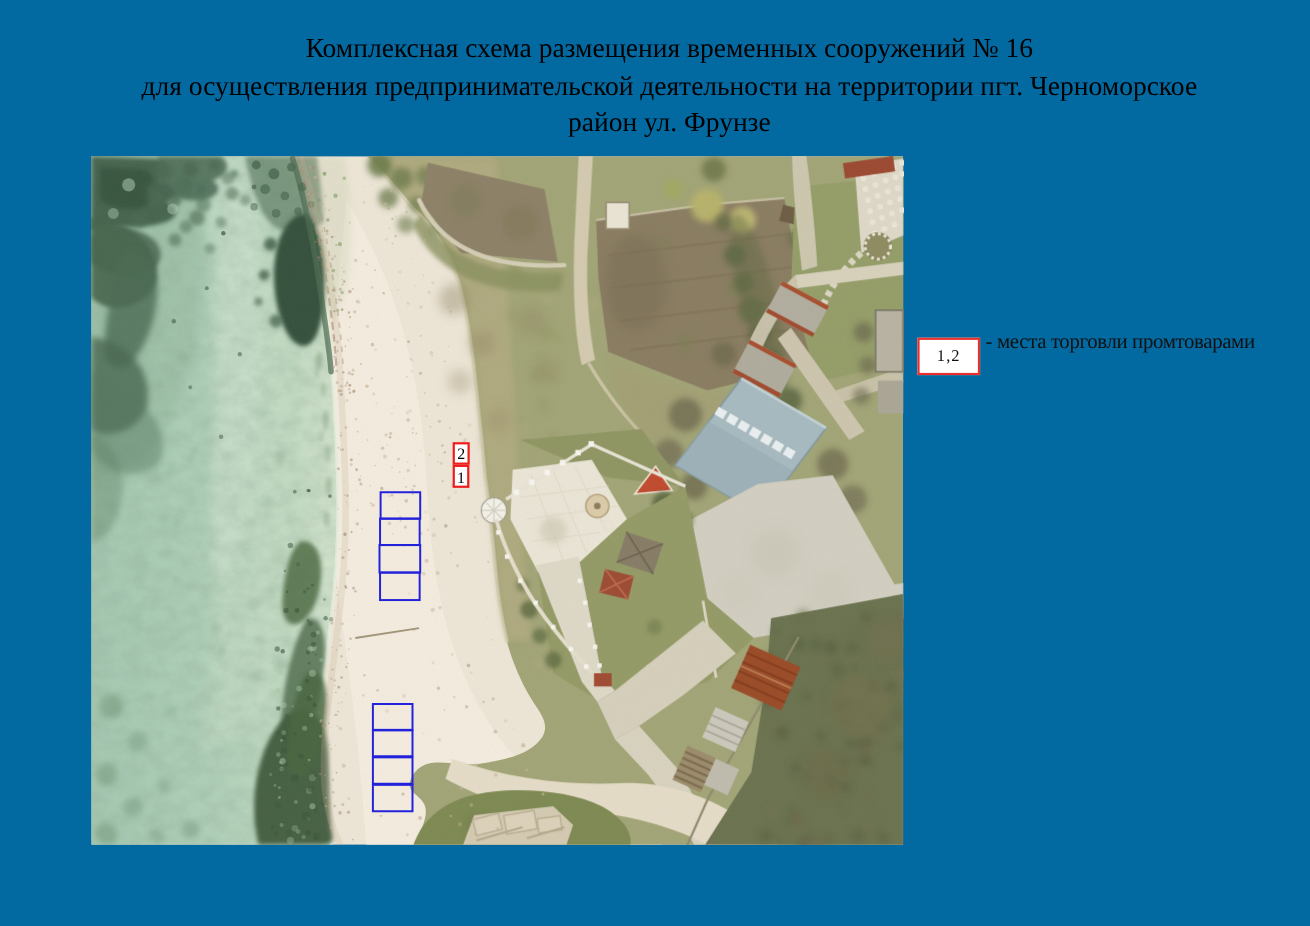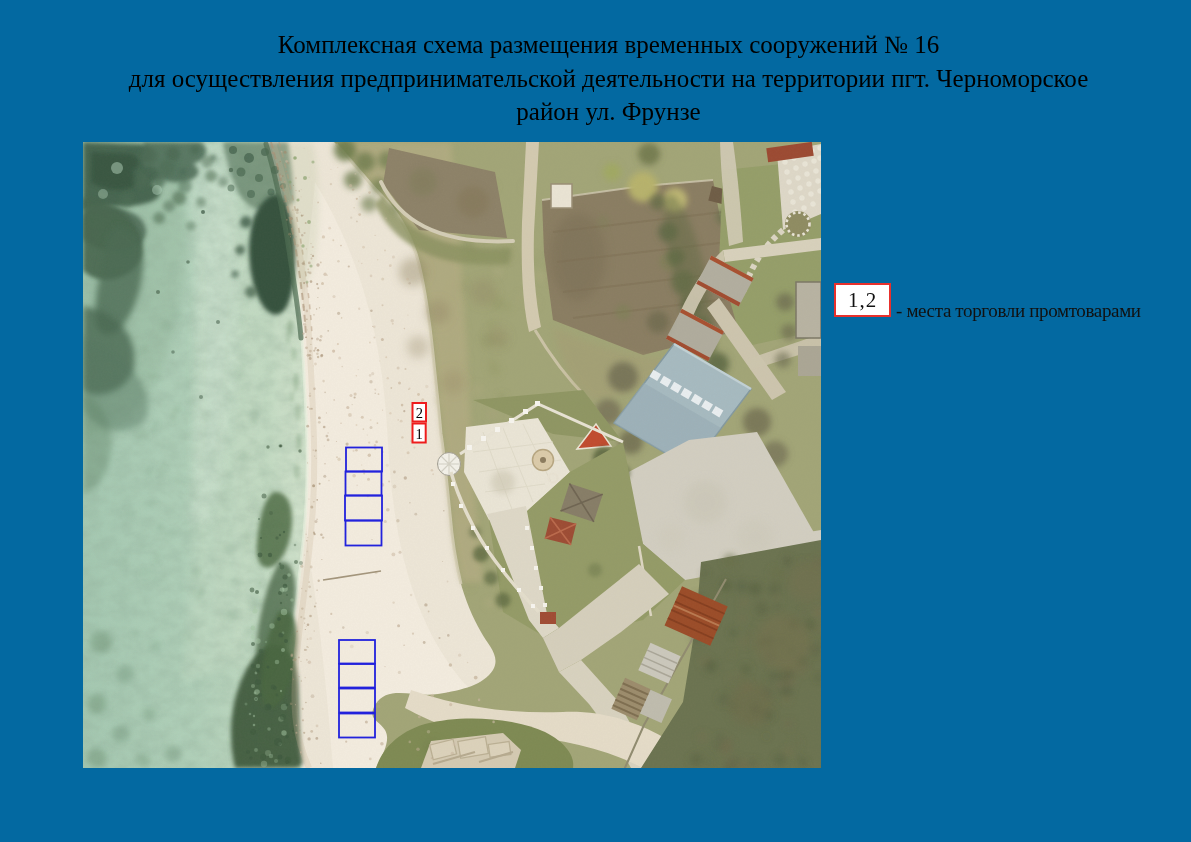--- a/index.html
+++ b/index.html
@@ -1,18 +1,18 @@
 <!DOCTYPE html>
 <html lang="ru"><head><meta charset="utf-8">
 <style>
 html,body{margin:0;padding:0;background:#ffffff;}
 .page{position:relative;width:1191px;height:842px;overflow:hidden;background:#0369a1;font-family:"Liberation Serif",serif;padding-left:33px;}
 .title{position:absolute;left:13px;top:28px;width:1191px;text-align:center;font-size:25px;line-height:33.5px;color:#000;}
 .photo{position:absolute;left:83px;top:142px;width:738px;height:626px;}
-.legendbox{position:absolute;left:834px;top:283px;width:53px;height:30px;border:2px solid #e8302c;background:#fff;text-align:center;font-size:21px;line-height:30px;letter-spacing:1px;color:#111;}
+.legendbox{position:absolute;left:834px;top:307px;width:53px;height:30px;border:2px solid #e8302c;background:#fff;text-align:center;font-size:15px;line-height:30px;letter-spacing:1px;color:#111;}
 .legendtext{position:absolute;left:896px;top:300px;font-size:19px;letter-spacing:-0.35px;color:#111;}
 .credit{position:absolute;left:845px;top:697px;width:291px;height:58px;border:2px solid #181818;background:#fff;padding:8px 0 0 7px;font-size:15px;line-height:17.4px;color:#111;box-shadow:1px 1px 0 #777, inset 1px 1px 0 #888;}
 </style></head>
 <body>
 <div class="page">
 
 <div class="title">Комплексная схема размещения временных сооружений № 16<br>для осуществления предпринимательской деятельности на территории пгт. Черноморское<br>район ул. Фрунзе</div>
 
 <div class="photo">
 <svg width="738" height="626" viewBox="0 0 738 626">

